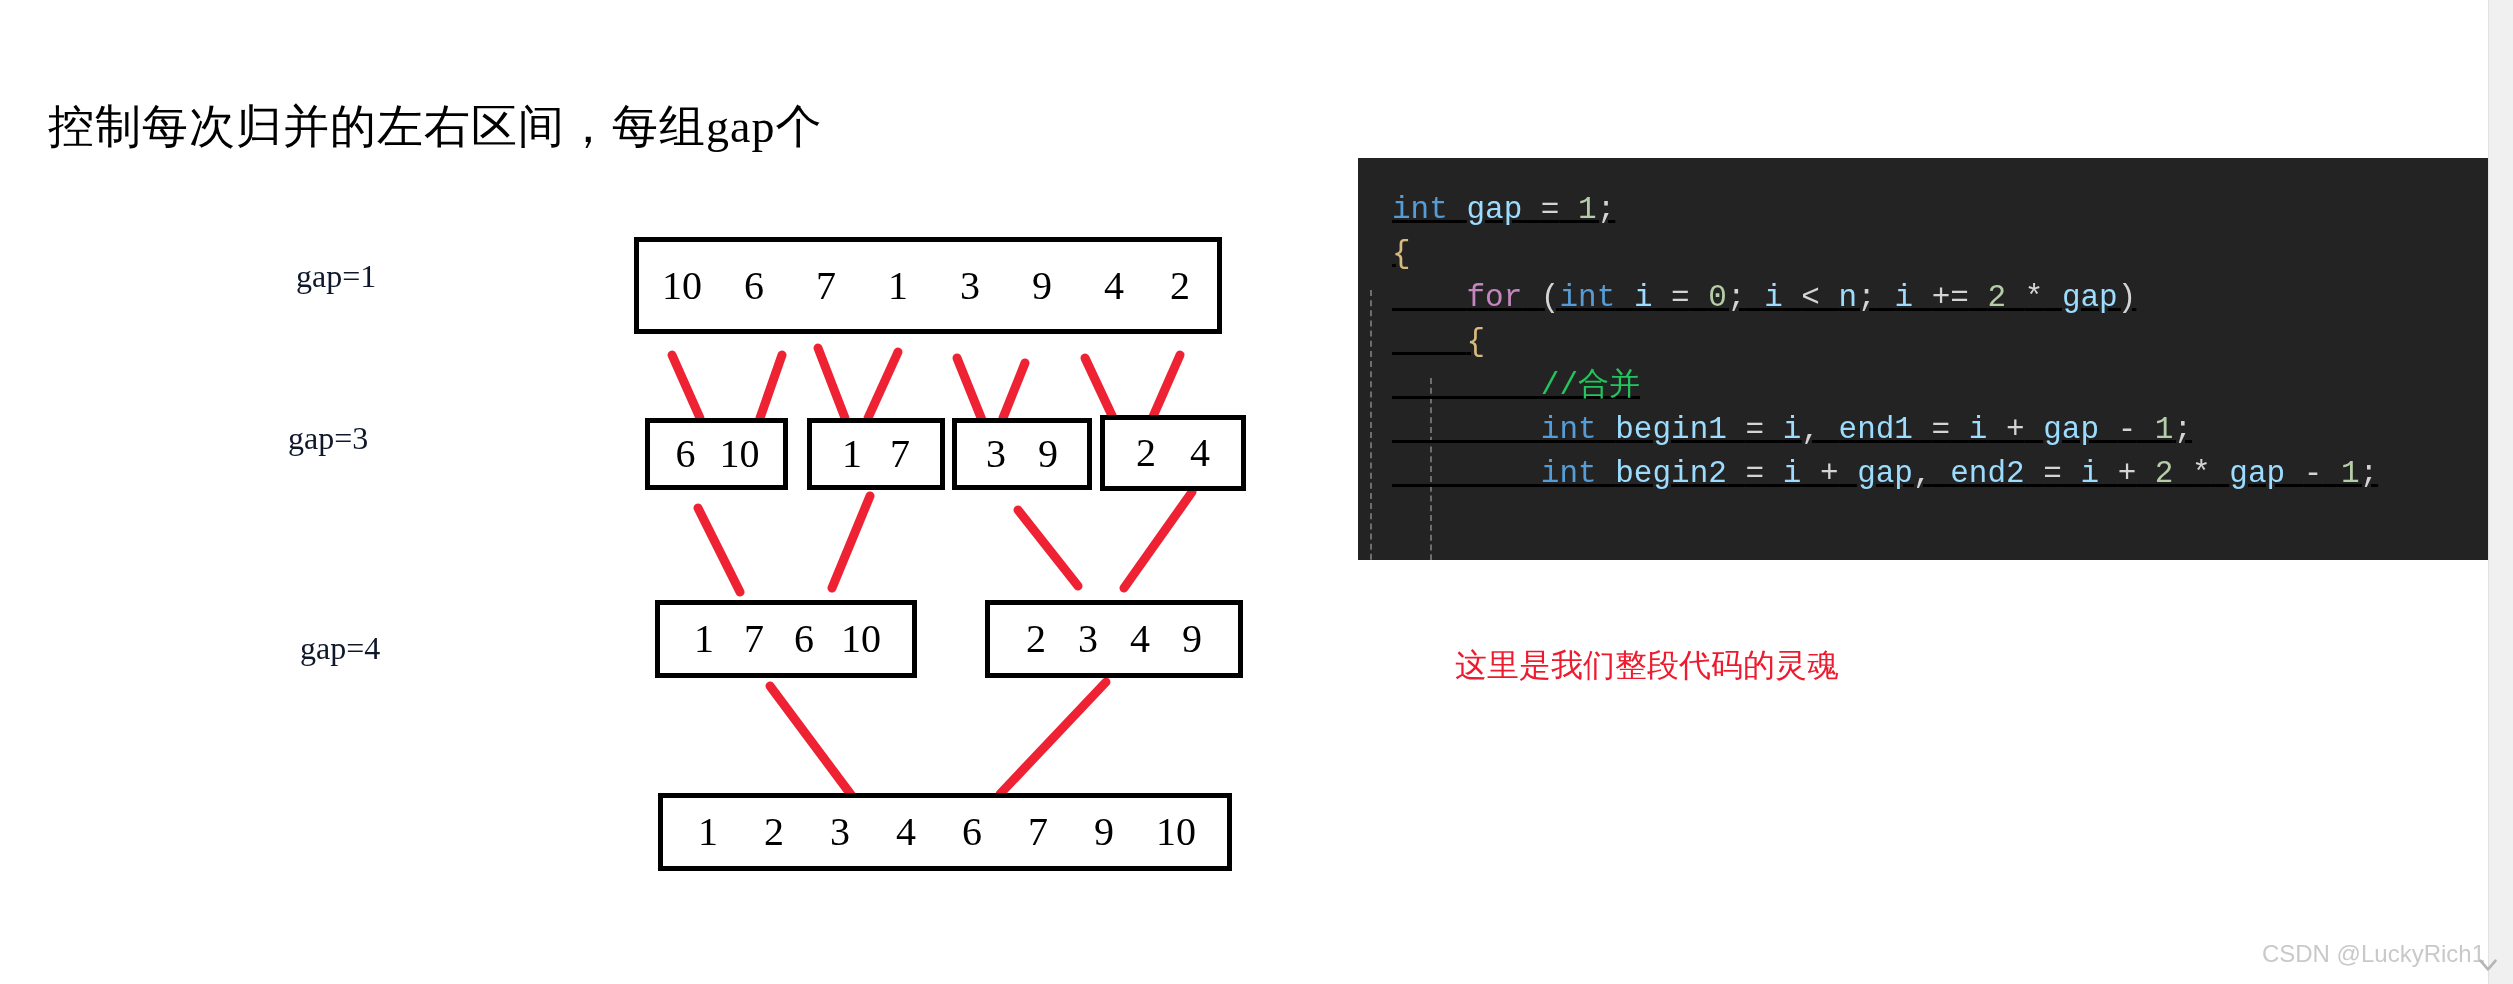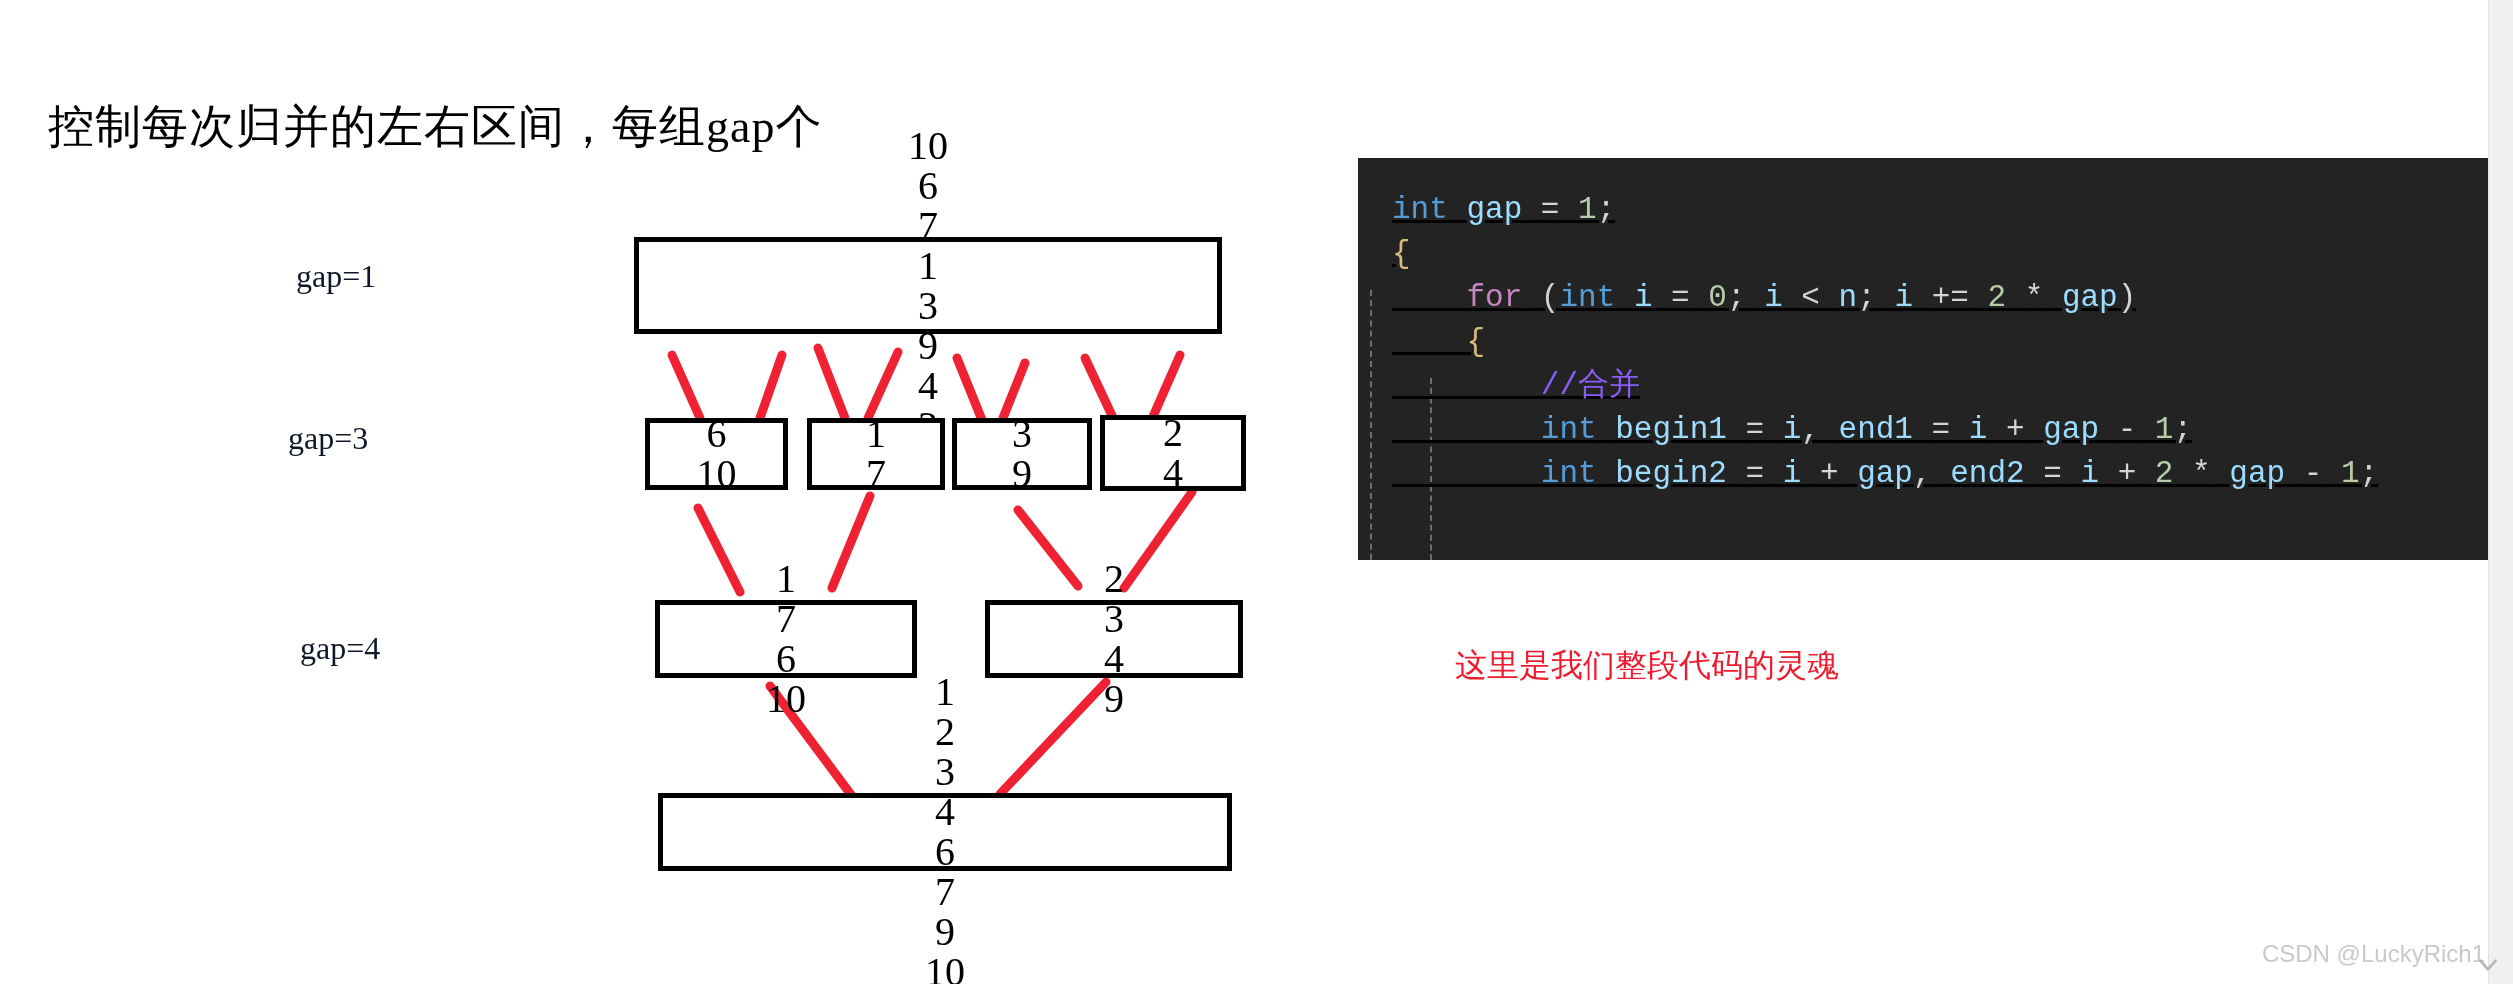--- a/index.html
+++ b/index.html
@@ -51,21 +51,20 @@
     background: #ffffff;
     display: flex;
     align-items: center;
     justify-content: center;
     color: #000000;
     font-size: 40px;
     font-family: "Liberation Serif", "DejaVu Serif", serif;
   }
   .array-box .cells {
     display: flex;
-    flex-direction: column;
     align-items: center;
   }
   .array-box .cell {
     text-align: center;
     line-height: 1;
   }
 
   
   #arrows {
     position: absolute;
@@ -100,21 +99,21 @@
     position: relative;
     height: 44px;
   }
   .tok-kw      { color: #c586c0; }
   .tok-type    { color: #569cd6; }
   .tok-var     { color: #9cdcfe; }
   .tok-num     { color: #b5cea8; }
   .tok-op      { color: #d4d4d4; }
   .tok-punct   { color: #d4d4d4; }
   .tok-brace   { color: #d7ba7d; }
-  .tok-comment { color: #8b5cf6; }
+  .tok-comment { color: #22c55e; }
 
   
   .indent-guide {
     position: absolute;
     width: 0;
     border-left: 2px dashed #6e6e6e;
     top: 0;
   }
 
   

